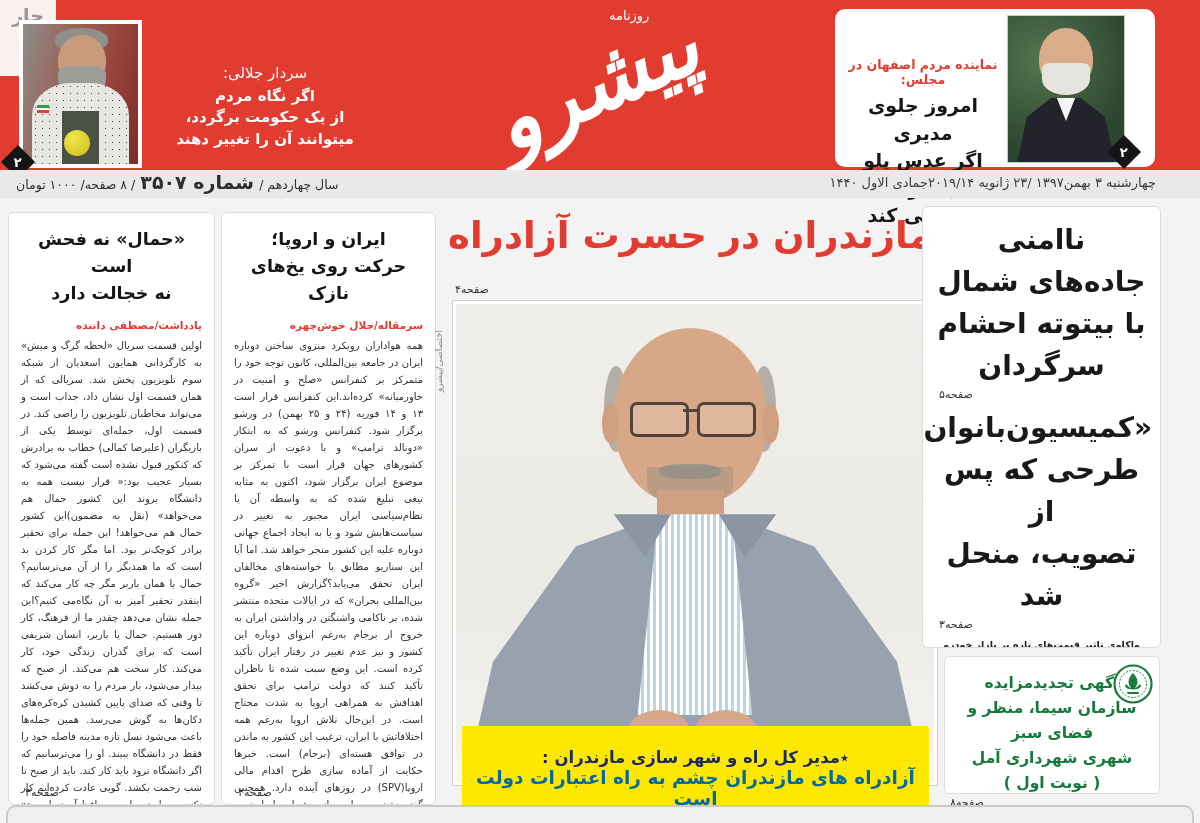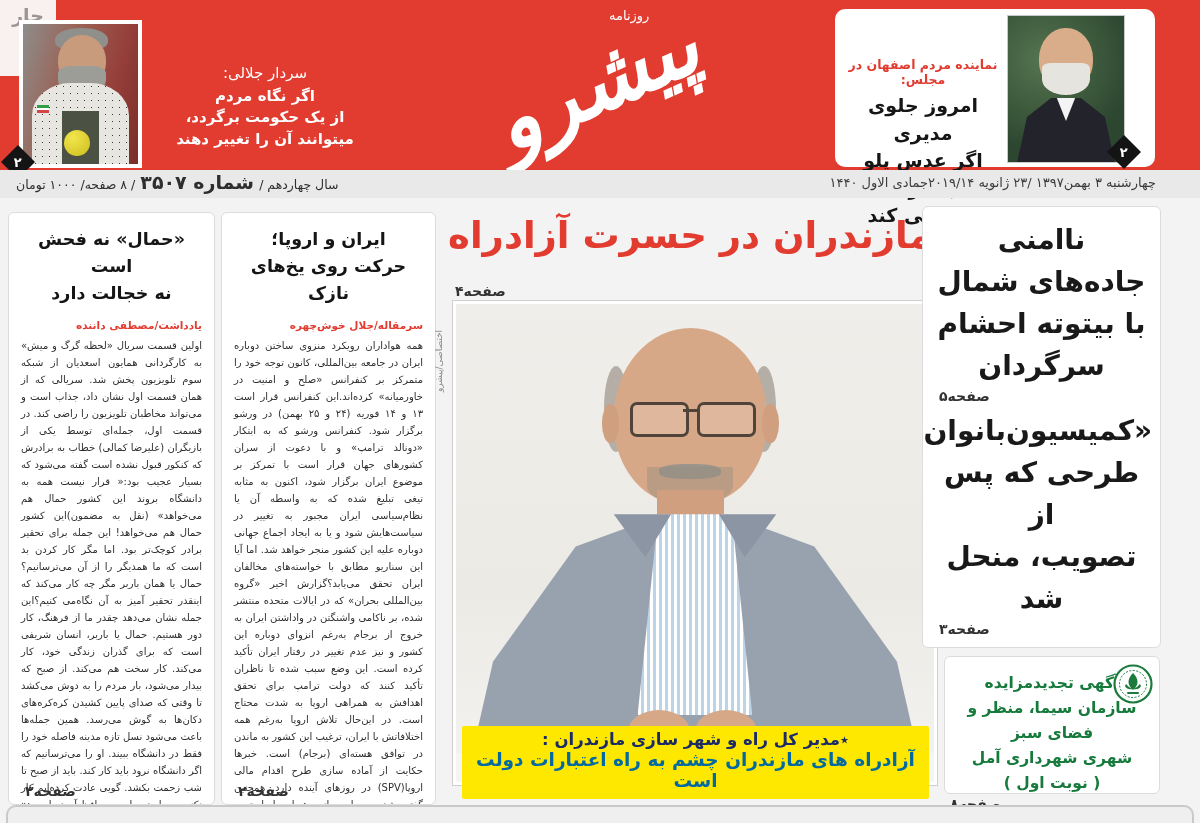--- a/index.html
+++ b/index.html
@@ -42,35 +42,35 @@
   .issue-left .yr,.issue-left .pp{font-size:12.5px;}
   .issue-left .no{font-size:19px;font-weight:bold;}
 
   
   .card{background:#fff;border:1px solid #dcdcdc;border-radius:6px;overflow:hidden;}
   .note-card{left:8px;top:212px;width:207px;height:593px;padding:13px 10px 18px;}
   .edit-card{left:221px;top:212px;width:215px;height:593px;padding:13px 10px 18px;}
   .card-head{font-size:17.5px;font-weight:bold;text-align:center;line-height:1.55;color:#151515;margin:0 0 12px;}
   .kicker{color:#e23b30;font-size:10.5px;font-weight:bold;margin:0 2px 6px;}
   .body-text{font-size:10px;line-height:1.7;text-align:justify;color:#2e2e2e;margin:0 2px;}
-  .page-tag{font-size:14px;font-weight:bold;color:#333;}
+  .page-tag{font-size:11px;font-weight:normal;color:#333;}
   .card-tag{position:absolute;bottom:5px;left:16px;}
 
   
   .main-head{left:440px;top:214px;width:500px;text-align:center;
     font-size:37px;font-weight:bold;color:#e23b30;}
   .main-page-tag{left:455px;top:283px;}
   .main-photo{left:452px;top:300px;width:486px;height:486px;background:#fff;
     border:1px solid #cfcfcf;padding:3px;}
   .main-photo .art{position:relative;width:100%;height:100%;overflow:hidden;
     background:linear-gradient(180deg,#efeeea 0%,#eceae5 60%,#f4f3f0 100%);}
   .photo-credit{left:434px;top:330px;writing-mode:vertical-rl;transform:rotate(180deg);
     font-size:9px;color:#8a8a8a;}
   .caption{left:462px;top:726px;width:467px;background:#ffe800;text-align:center;
-    padding:4px 4px 8px;border-radius:2px;}
+    padding:22px 4px 8px;border-radius:2px;}
   .caption .l1{font-size:16.5px;font-weight:bold;color:#1c2b66;}
   .caption .l2{font-size:18.5px;font-weight:bold;color:#0369a1;margin-top:0;}
 
   
   .rail-card{left:922px;top:206px;width:239px;height:442px;padding:12px 8px;}
   .rail-head{font-size:28px;font-weight:bold;text-align:center;line-height:1.5;color:#191919;margin:0;}
   .rail-tag{display:block;text-align:left;margin:1px 8px 6px;}
   .rail-kicker{font-size:9.5px;color:#222;text-align:center;margin:8px 0 2px;font-weight:bold;}
   .rail-h3{font-size:22px;margin-top:2px;}
   .ad-card{left:944px;top:656px;width:216px;height:138px;padding:12px 8px;}

